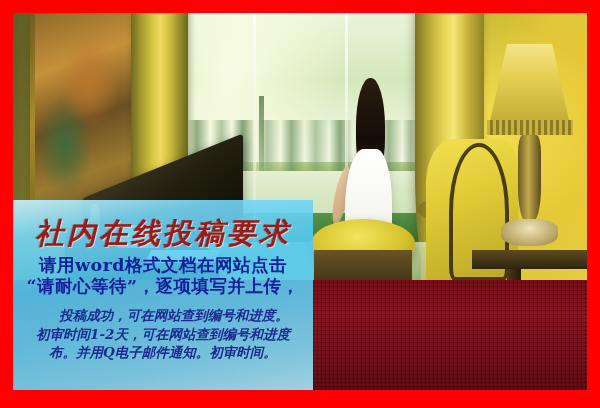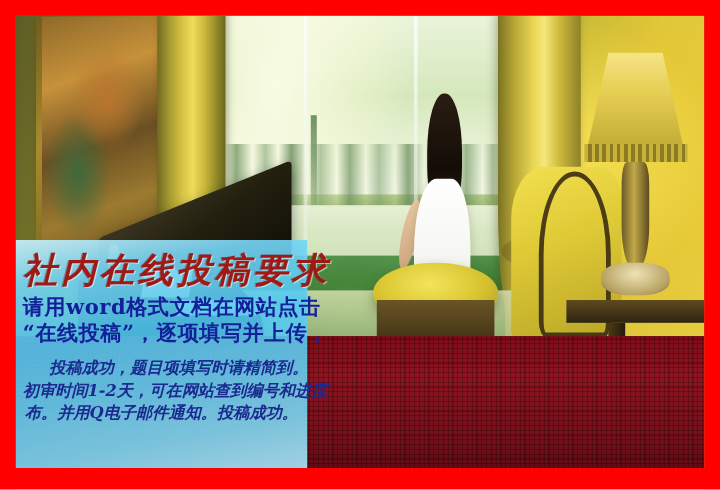--- a/index.html
+++ b/index.html
@@ -256,47 +256,48 @@
       linear-gradient(180deg,#7e0d18 0%,#8d1420 30%,#76101a 70%,#5e0b14 100%);
   }
   .carpet-edge{
     position:absolute;left:0;right:0;bottom:0;height:4px;
     background:linear-gradient(180deg,#f3dede,#ffffff);
   }
 
   
   .notice{
     position:absolute;
-    left:13px;top:200px;width:243px;height:190px;
+    left:13px;top:200px;width:300px;height:190px;
     background:linear-gradient(170deg,
         rgba(201,240,250,.93) 0%,
         rgba(118,214,246,.90) 16%,
         rgba(79,201,243,.88) 40%,
         rgba(96,208,244,.88) 62%,
         rgba(126,219,246,.88) 82%,
         rgba(168,230,248,.90) 100%);
     box-sizing:border-box;
-    padding:2px 6px 0 6px;
+    padding:10px 6px 0 6px;
   }
 
   .notice-title{
     text-align:center;
     font-family:"DejaVu Serif","Liberation Serif",serif;
     font-weight:bold;
     font-size:29px;
     line-height:40px;
     letter-spacing:3px;
     color:#9d1a16;
     text-shadow:1px 1px 0 rgba(255,255,255,.5), -1px 0 0 rgba(120,10,8,.35);
     font-style:italic;
     margin:3px 0 0 0;
     white-space:nowrap;
   }
 
   .notice-body{
+    text-align:center;
     font-family:"DejaVu Serif","Liberation Serif",serif;
     font-weight:bold;
     font-size:17.5px;
     line-height:21px;
     color:#13209a;
     letter-spacing:.5px;
     margin-top:2px;
     white-space:nowrap;
   }
   .notice-body div{ white-space:nowrap; }
@@ -387,27 +388,27 @@
     <div class="carpet">
       <div class="carpet-edge"></div>
     </div>
   </div>
 
   <div class="notice">
     <div class="notice-title">社内在线投稿要求</div>
 
     <div class="notice-body">
       <div>请用word格式文档在网站点击</div>
-      <div>“在线投稿”，逐项填写并上传，</div>
+      <div>“请耐心等待”，逐项填写并上传，</div>
     </div>
 
     <div class="notice-sub">
-      <div class="indent">投稿成功，题目项填写时请精简到。</div>
+      <div class="indent">投稿成功，可在网站查到编号和进度。</div>
       <div>初审时间1-2天，可在网站查到编号和进度</div>
-      <div>布。并用Q电子邮件通知。投稿成功。</div>
+      <div>布。并用Q电子邮件通知。初审时间。</div>
     </div>
   </div>
 
   <div class="frame-top"></div>
   <div class="frame-bottom"></div>
   <div class="frame-left"></div>
   <div class="frame-right"></div>
 
 </div>
 

